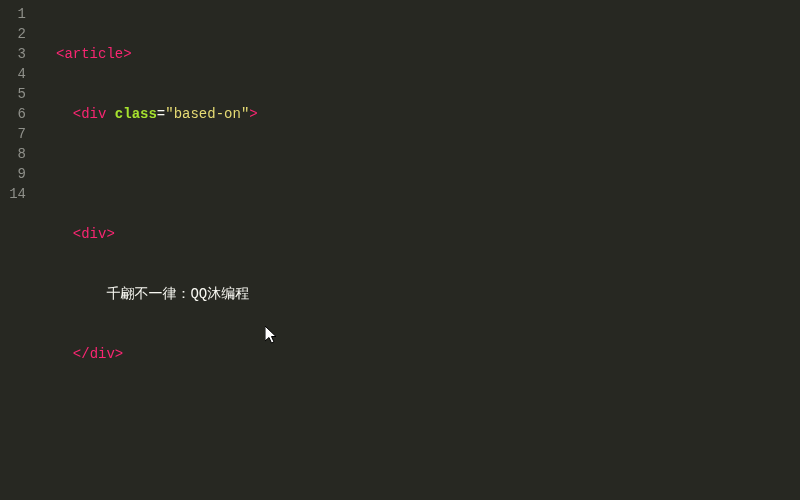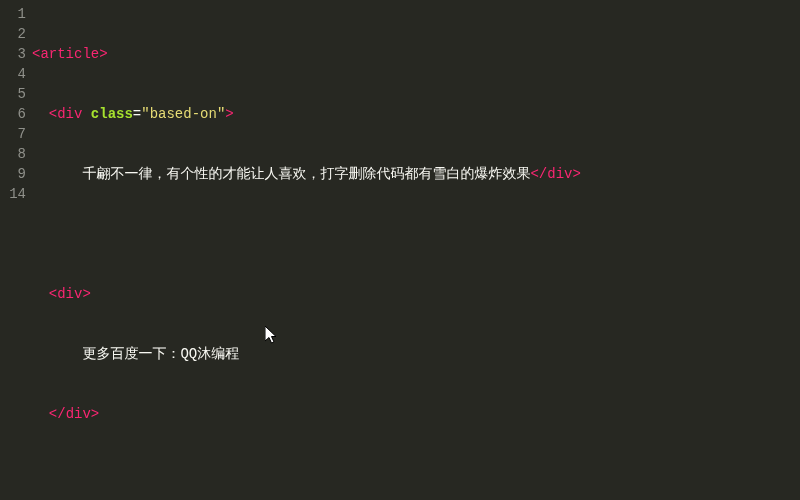--- a/index.html
+++ b/index.html
@@ -30,20 +30,21 @@
       padding-right: 6px;
       user-select: none;
     }
     .gutter .ln {
       height: 20px;
     }
     .code {
       flex: 1;
       color: #f8f8f2;
       white-space: pre;
+      margin-left: 24px;
     }
     .line {
       height: 20px;
     }
     .tag { color: #f92672; }
     .attr { color: #a6e22e; font-weight: bold; }
     .str { color: #e6db74; }
     .txt { color: #f8f8f2; }
     .cursor-pointer {
       position: absolute;
@@ -66,24 +67,23 @@
     <div class="ln">5</div>
     <div class="ln">6</div>
     <div class="ln">7</div>
     <div class="ln">8</div>
     <div class="ln">9</div>
     <div class="ln">14</div>
   </div>
   <div class="code">
     <div class="line"><span class="tag">&lt;</span><span class="tag">article</span><span class="tag">&gt;</span></div>
     <div class="line"><span class="txt">  </span><span class="tag">&lt;</span><span class="tag">div</span><span class="txt"> </span><span class="attr">class</span><span class="txt">=</span><span class="str">"based-on"</span><span class="tag">&gt;</span></div>
-    <div class="line"><span class="txt">      </span><span class="txt">千翩不一律，有个性的才能让人喜欢，打字删除代码都有雪白的爆炸效果</span><span class="tag">&lt;/</span><span class="tag">div</span><span class="tag">&gt;</span></div>
     <div class="line"></div>
     <div class="line"><span class="txt">  </span><span class="tag">&lt;</span><span class="tag">div</span><span class="tag">&gt;</span></div>
-    <div class="line"><span class="txt">      </span><span class="txt">更多百度一下：QQ沐编程</span></div>
+    <div class="line"><span class="txt">      </span><span class="txt">千翩不一律：QQ沐编程</span></div>
     <div class="line"><span class="txt">  </span><span class="tag">&lt;/</span><span class="tag">div</span><span class="tag">&gt;</span></div>
     
     
   </div>
 </div>
 
 <svg class="cursor-pointer" viewBox="0 0 16 22">
   <path d="M0,0 L0,15 L4,11.5 L6.5,17 L9,16 L6.5,10.5 L11,10.5 Z" fill="#ffffff" stroke="#000000" stroke-width="1"></path>
 </svg>
 

